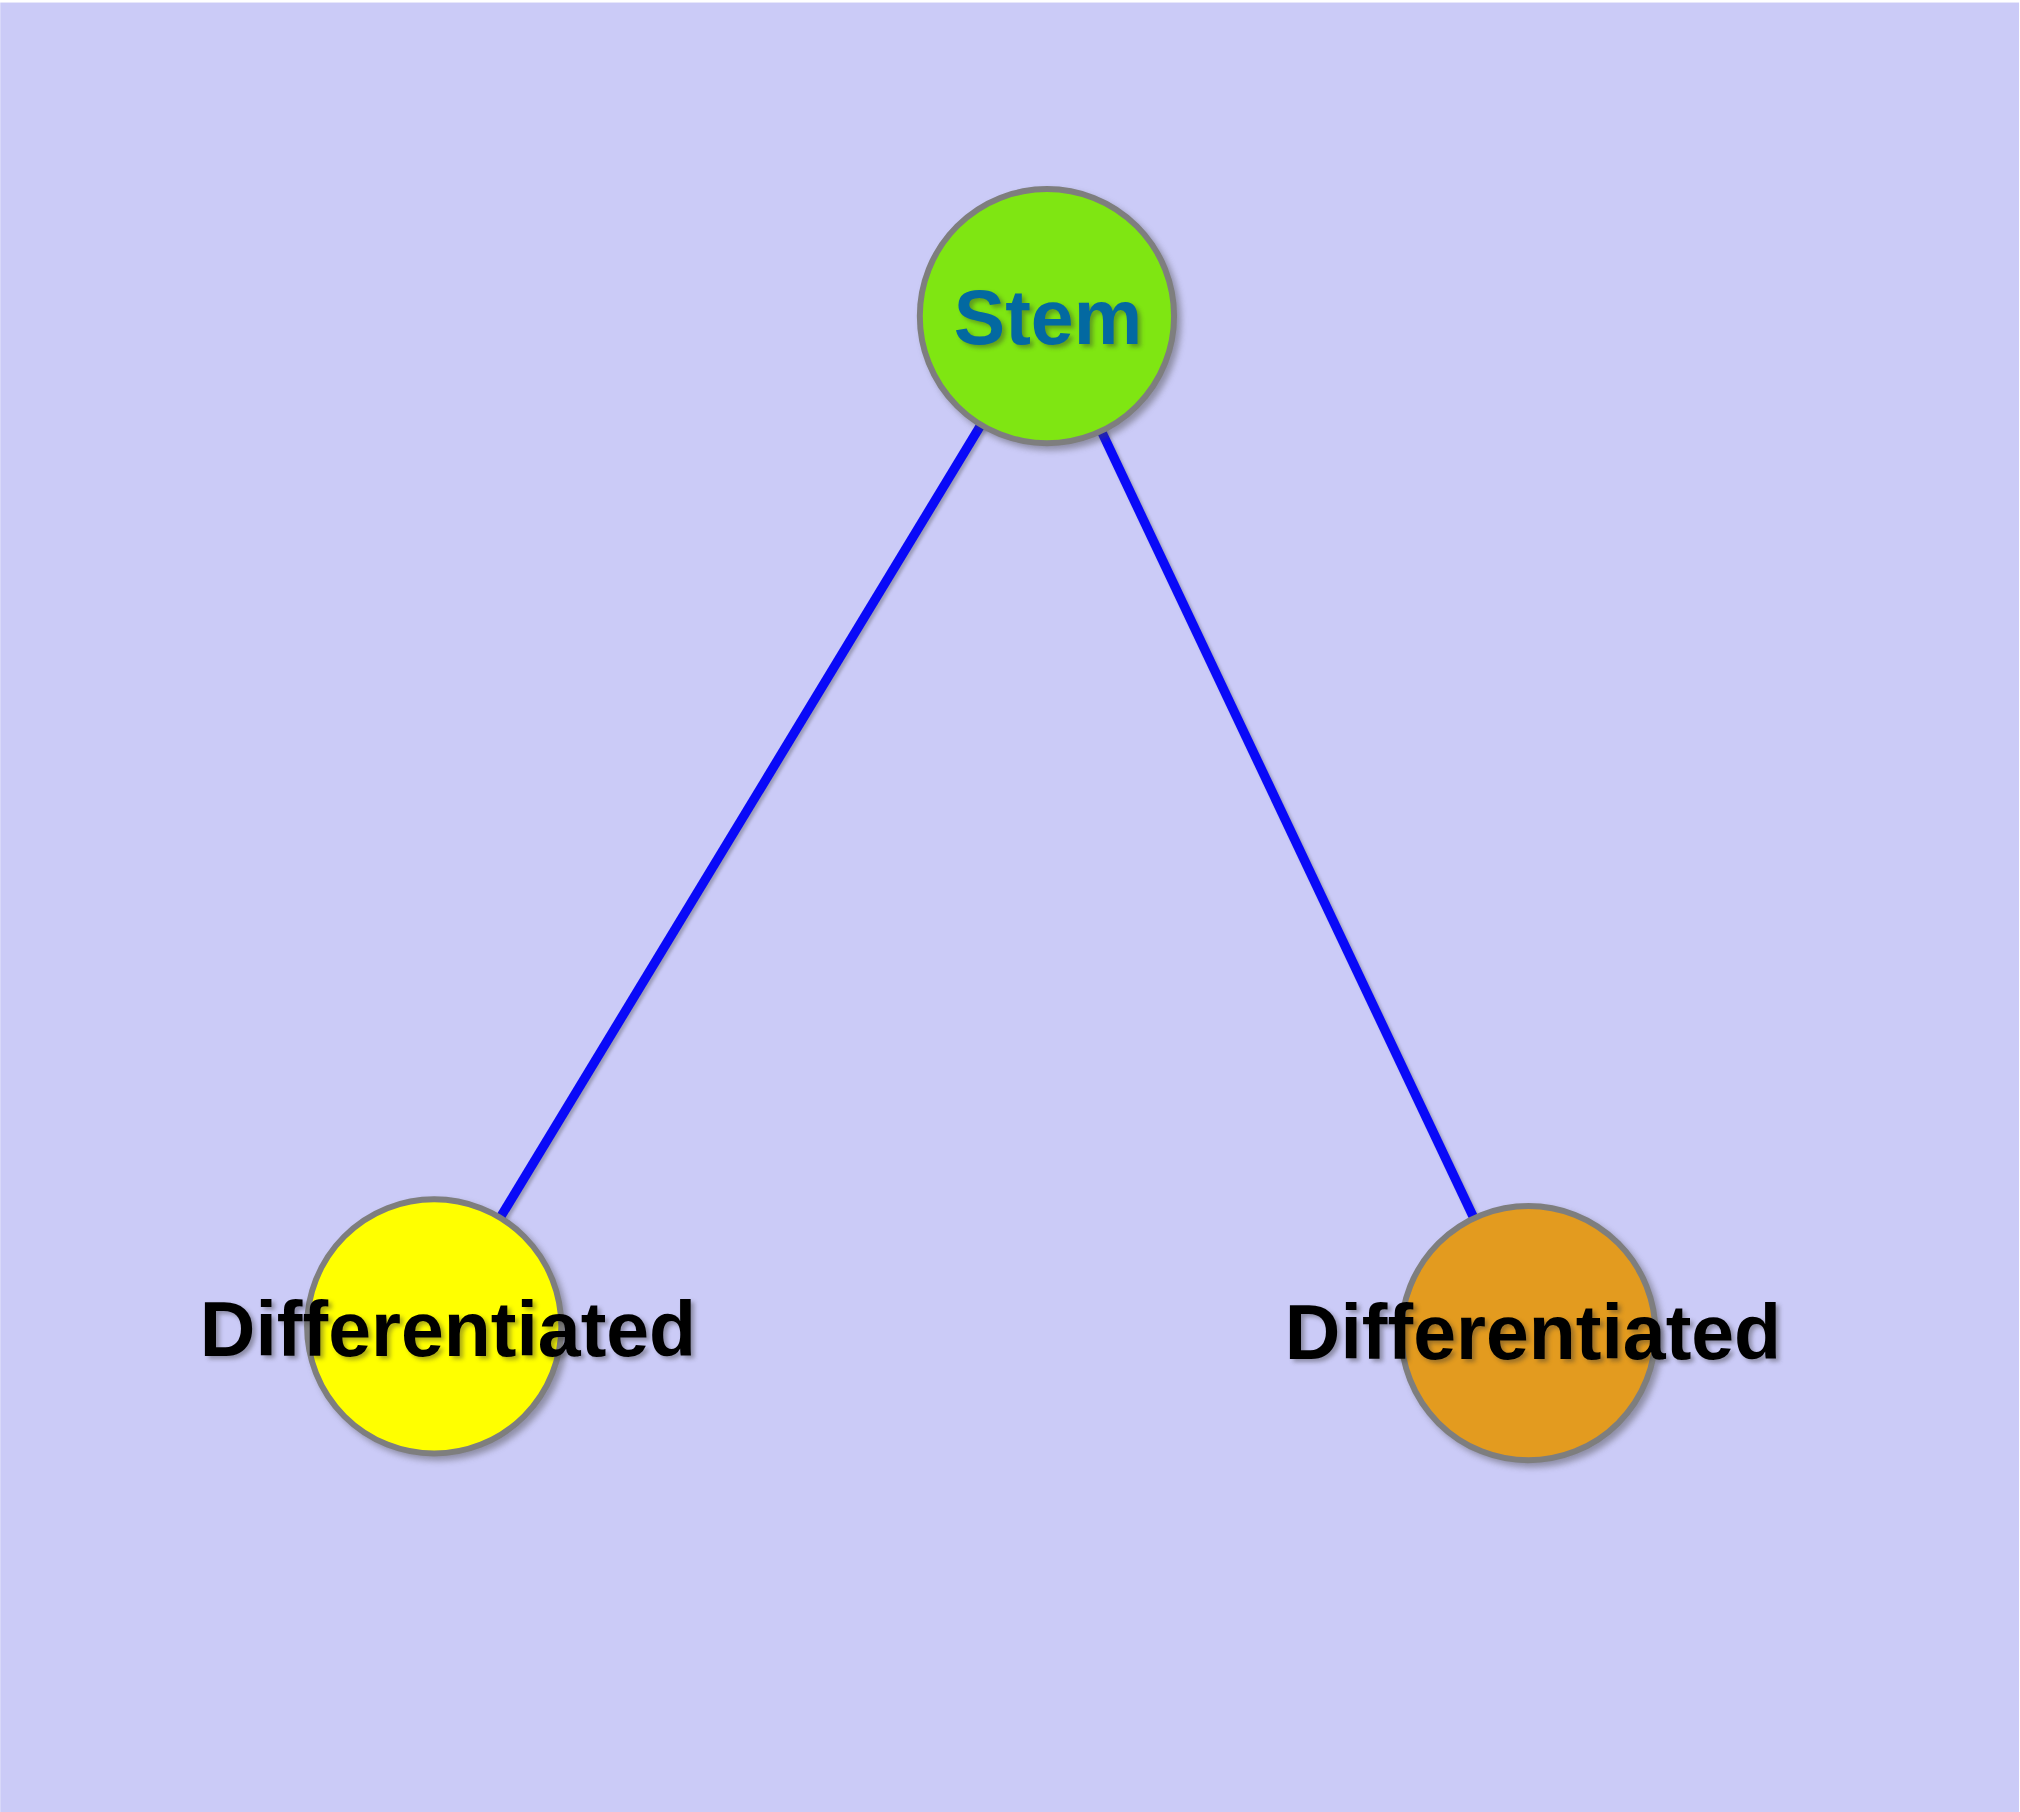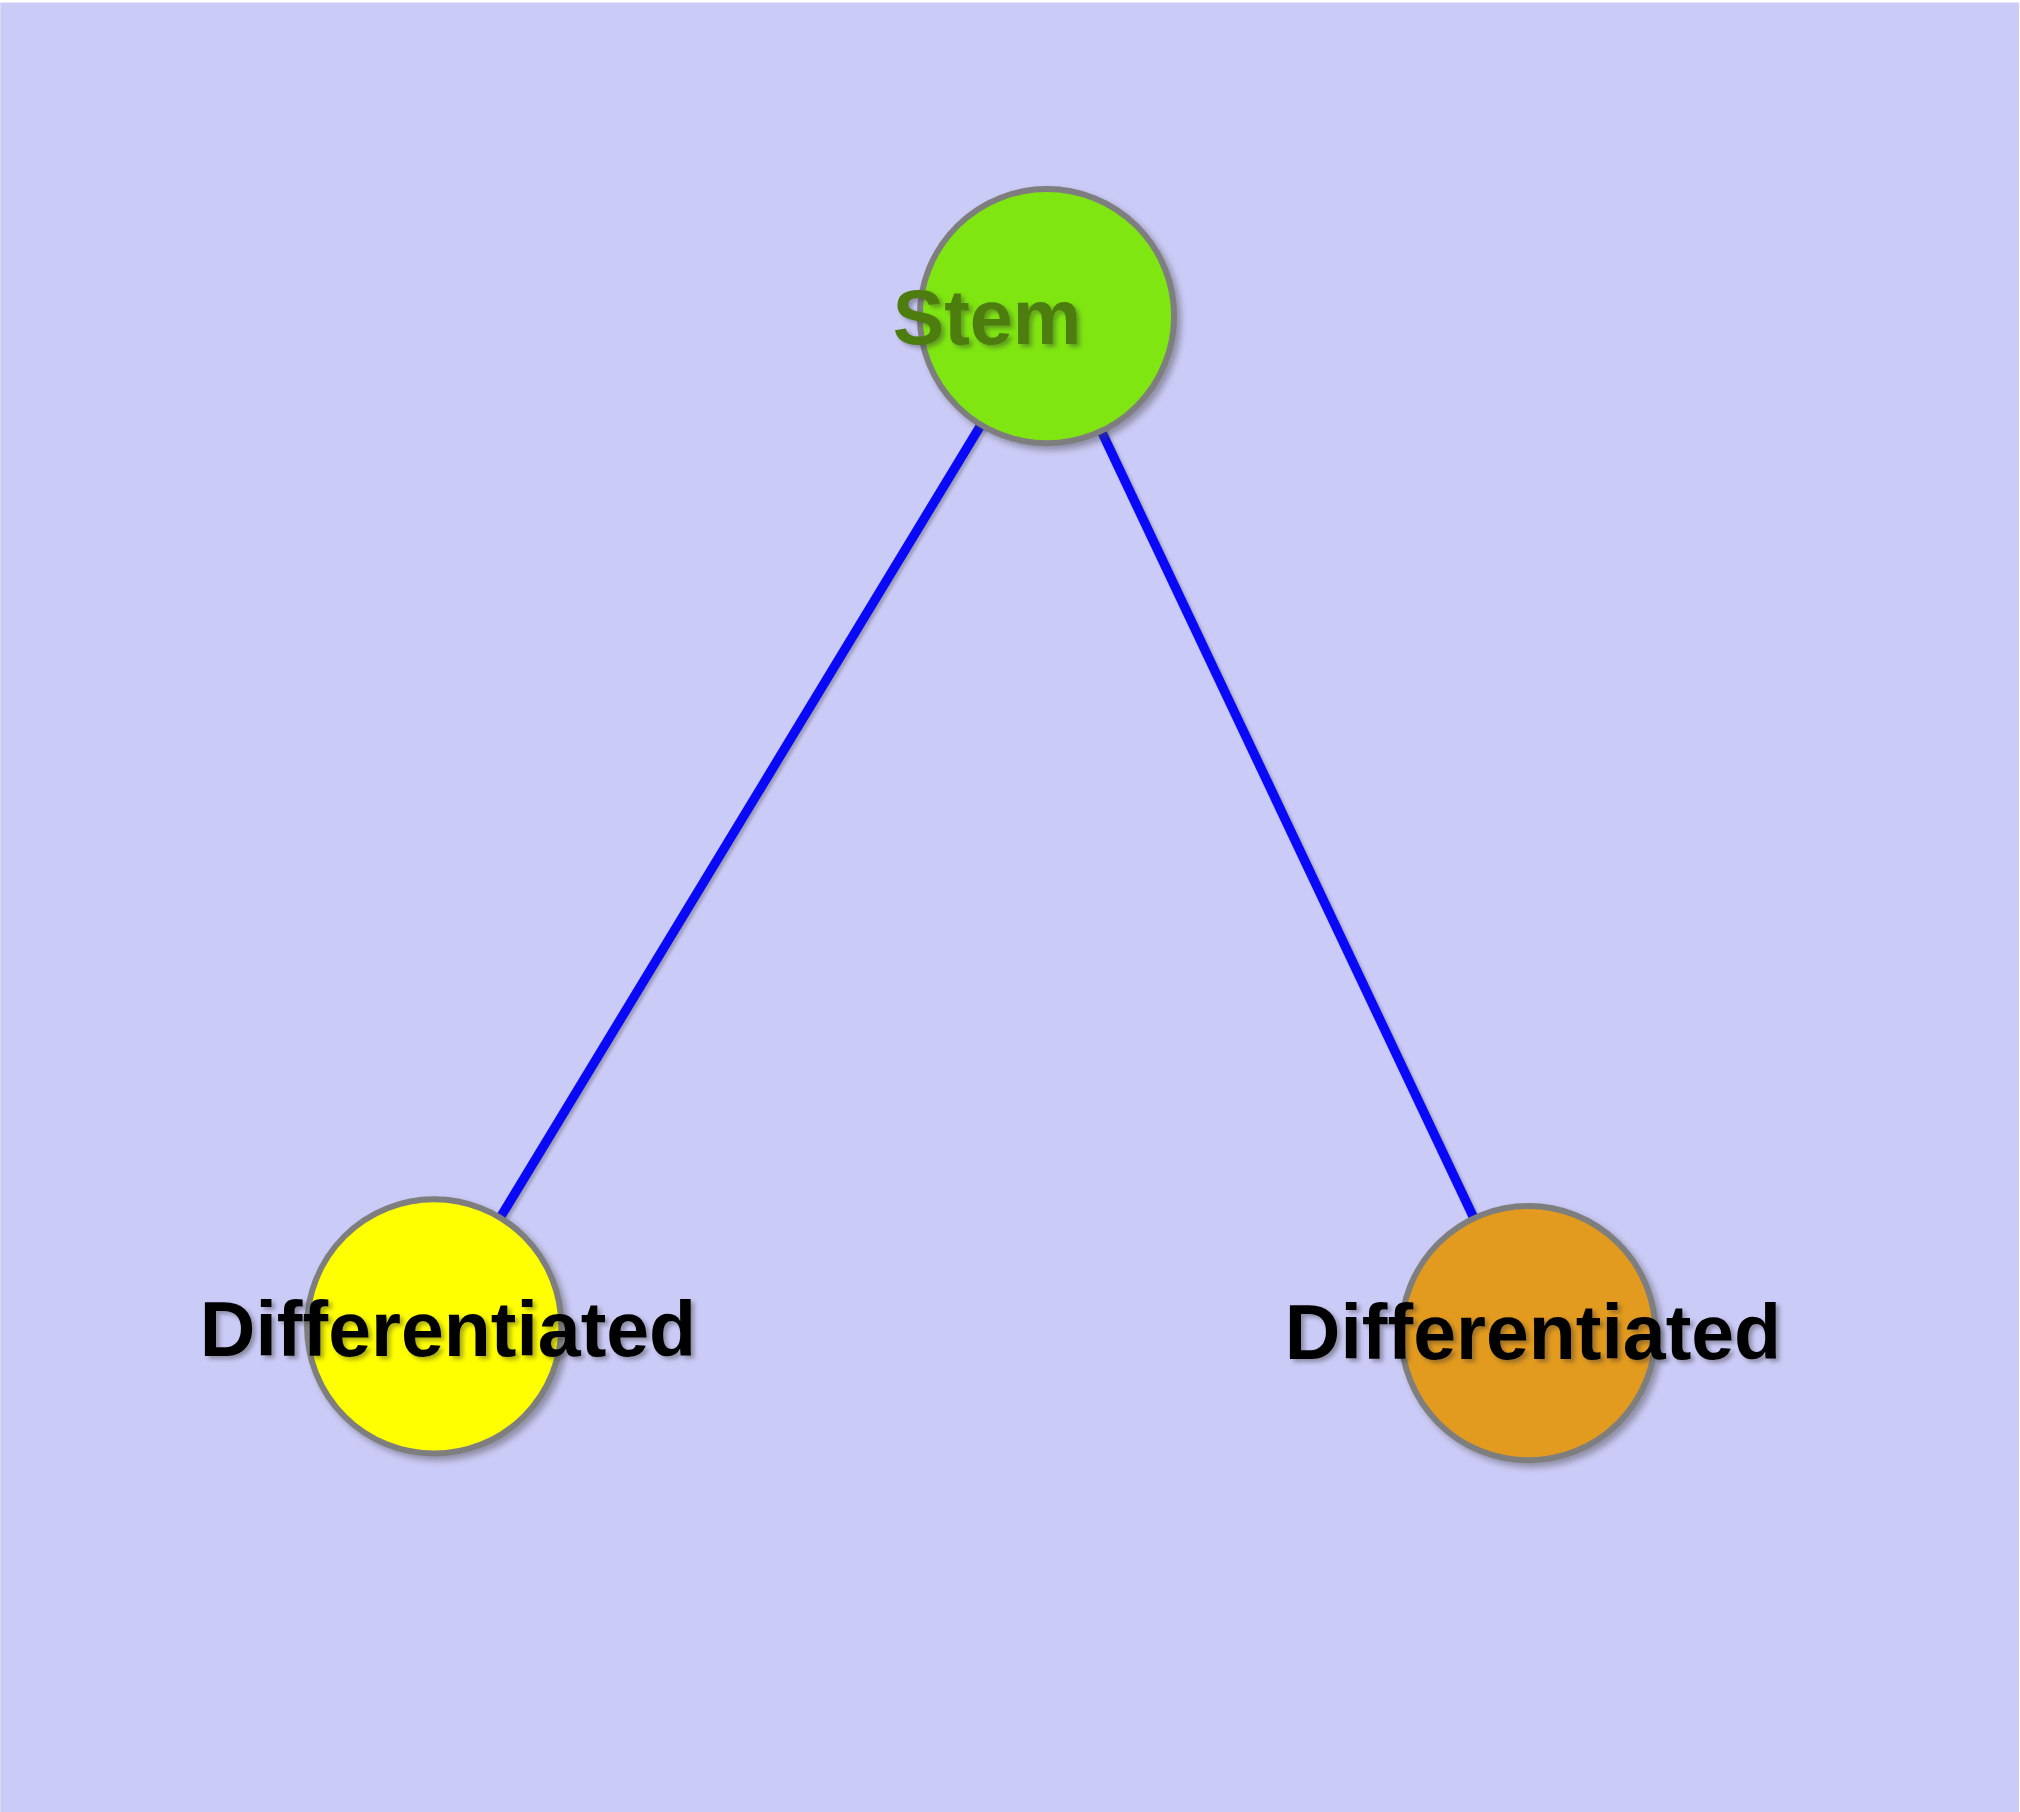--- a/index.html
+++ b/index.html
@@ -42,21 +42,21 @@
 
   <line class="edge" x1="1235" y1="373" x2="1803" y2="1573" style="stroke: rgb(9, 9, 248);"></line>
 
   <circle class="node" cx="1235" cy="373" r="150" fill="#7FE612" style="stroke: rgb(126, 126, 126);"></circle>
 
   <circle class="node" cx="512" cy="1565" r="150" fill="#FFFF00" style="stroke: rgb(126, 126, 126);"></circle>
 
   <circle class="node" cx="1803" cy="1573" r="150" fill="#E39B1F" style="stroke: rgb(126, 126, 126);"></circle>
 </svg>
 
-<div class="node-label" style="left: 987px; top: 317px; color: #4d7c0f;">Stem</div>
+<div class="node-label" style="left: 1048px; top: 317px; color: #0369a1;">Stem</div>
 
 <div class="node-label" style="left: 424px; top: 1329px; color: rgb(0, 0, 0);">
   <span class="label-line">Differentiated</span>
 </div>
 
 <div class="node-label" style="left: 1509px; top: 1332px; color: rgb(0, 0, 0);">
   <span class="label-line">Differentiated</span>
 </div>
 
 

